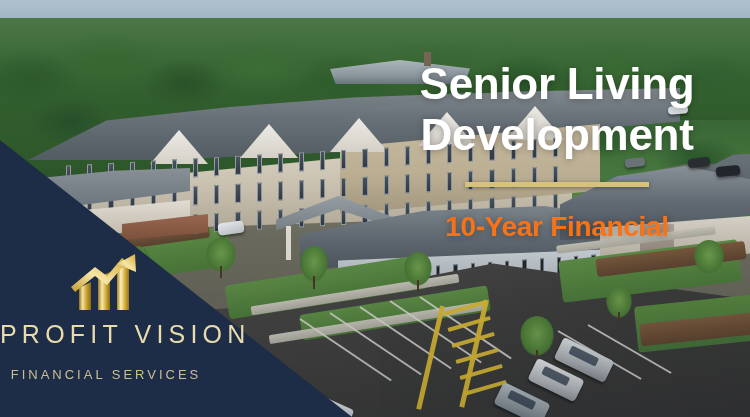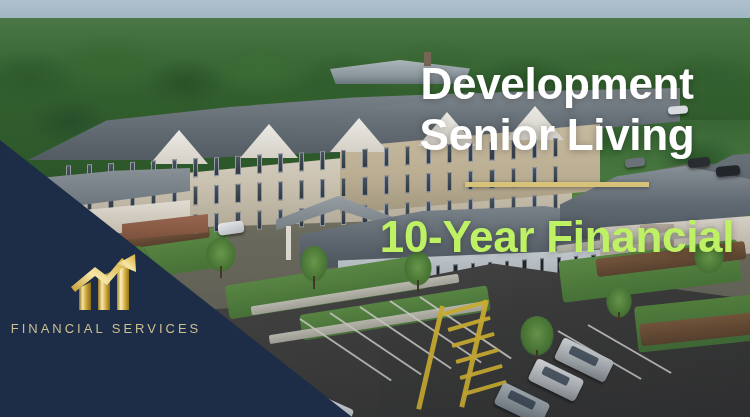--- a/index.html
+++ b/index.html
@@ -304,21 +304,21 @@
   }
   .logo-name {
     font-size: 25px;
     letter-spacing: 5.2px;
     color: #e9dbab;
     font-weight: 300;
     line-height: 1;
     white-space: nowrap;
   }
   .logo-sub {
-    margin-top: 3px;
+    margin-top: 21px;
     font-size: 13px;
     letter-spacing: 3.0px;
     color: #cbbf92;
     font-weight: 300;
     line-height: 1;
     white-space: nowrap;
   }
 
   
   .titleblock {
@@ -334,22 +334,22 @@
     letter-spacing: -0.3px;
     text-shadow: 0 1px 7px rgba(0,0,0,.30);
   }
   .gold-rule {
     width: 184px; height: 5px;
     background: #d6c279;
     margin: 22px auto 24px auto;
     box-shadow: 0 1px 4px rgba(0,0,0,.35);
   }
   .title-sub {
-    color: #bef264;
-    font-size: 44px;
+    color: #f97316;
+    font-size: 28px;
     font-weight: bold;
     line-height: 1.16;
     letter-spacing: -0.3px;
     text-shadow: 0 1px 7px rgba(0,0,0,.30);
   }
 </style>
 </head>
 <body>
 
 <div id="slide">
@@ -596,23 +596,24 @@
         </linearGradient>
       </defs>
 
       <path d="M10 36 L22 30 L22 58 L10 58 Z" fill="url(#gBarA)"></path>
       <path d="M29 26 L41 20 L41 58 L29 58 Z" fill="url(#gBarB)"></path>
       <path d="M48 18 L60 12 L60 58 L48 58 Z" fill="url(#gBarC)"></path>
 
       <path d="M6 40 L26 24 L38 33 L58 10 L53 6 L38 24 L26 15 L2 35 Z" fill="url(#gArrow)"></path>
       <path d="M66 2 L67 20 L48 12 Z" fill="url(#gArrow)"></path>
     </svg>
+    <div class="logo-name">PROFIT VISION</div>
     <div class="logo-sub">FINANCIAL SERVICES</div>
   </div>
 
   <div class="titleblock">
+    <div class="title-main">Senior Living</div>
     <div class="title-main">Development</div>
-    <div class="title-main">Senior Living</div>
     <div class="gold-rule"></div>
     <div class="title-sub">10-Year Financial</div>
   </div>
 
 </div>
 
 </body></html>

